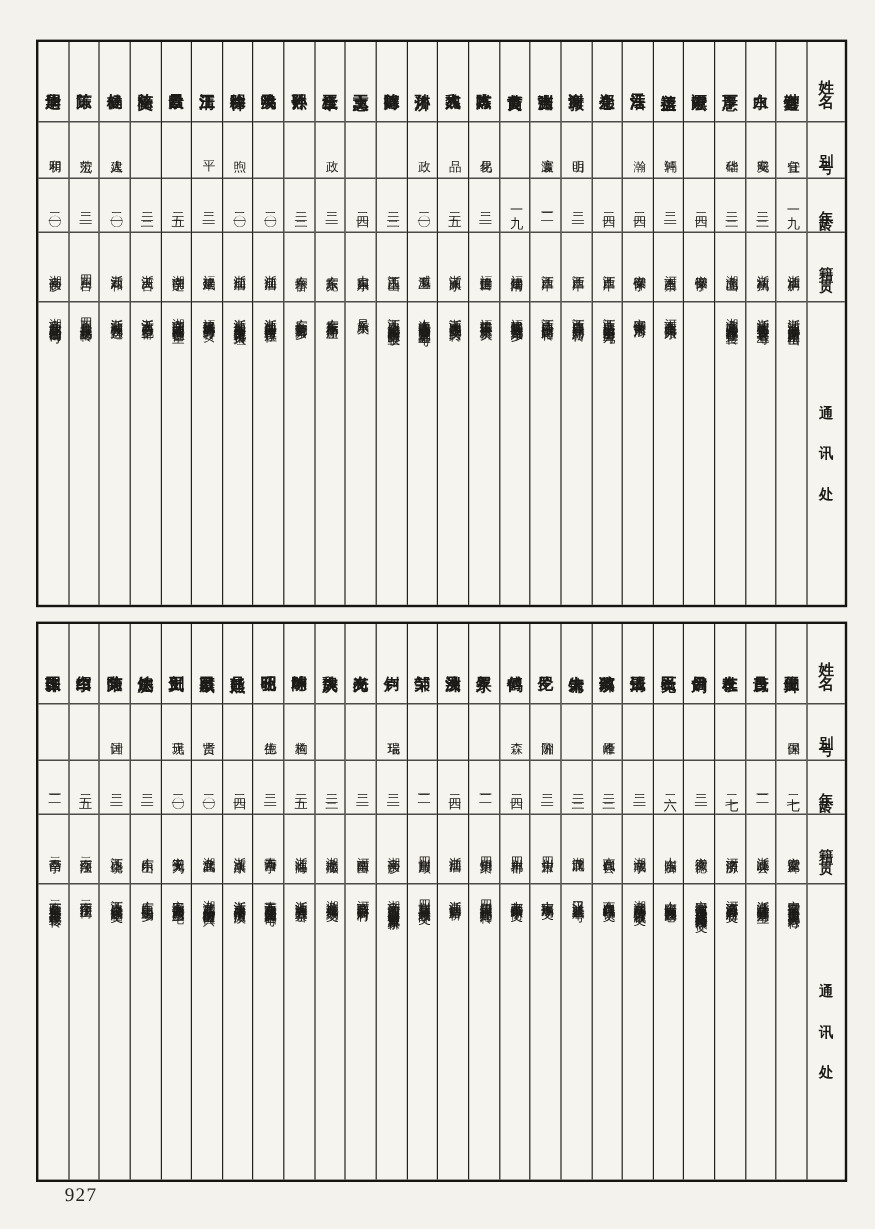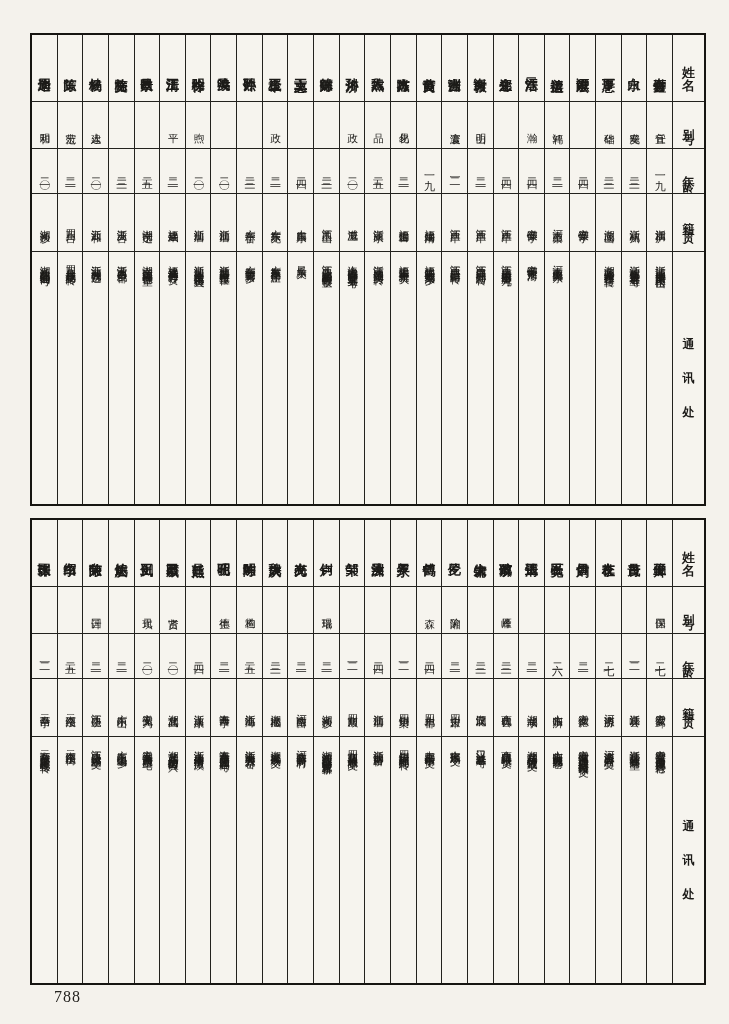--- a/index.html
+++ b/index.html
@@ -945,14 +945,14 @@
         </div>
     <div class="cell native">
           <span>云南昌宁</span>
         </div>
     <div class="cell address">
           <span>云南顺宁县鲁史街杜子彬收转</span>
         </div>
   </div>
     </div>
 
-  <div class="page-number">788</div>
+  <div class="page-number">927</div>
 </div>
 
 </body></html>

